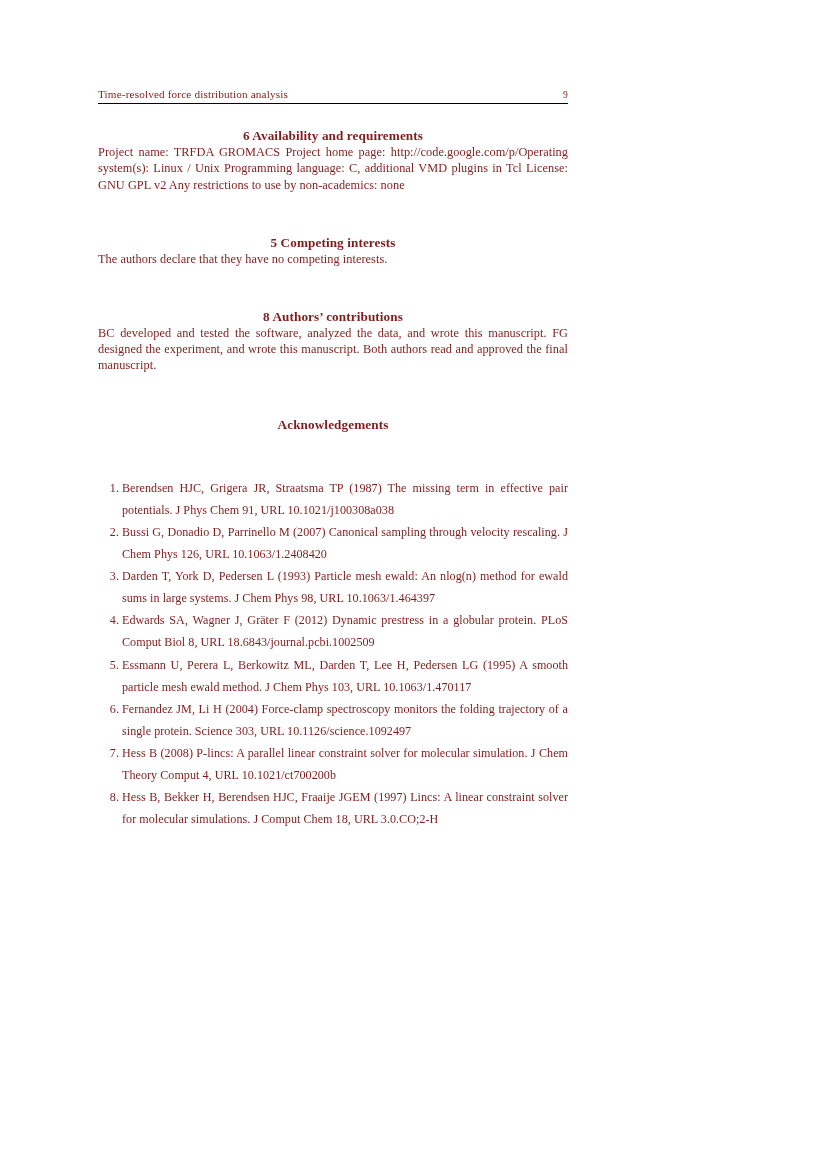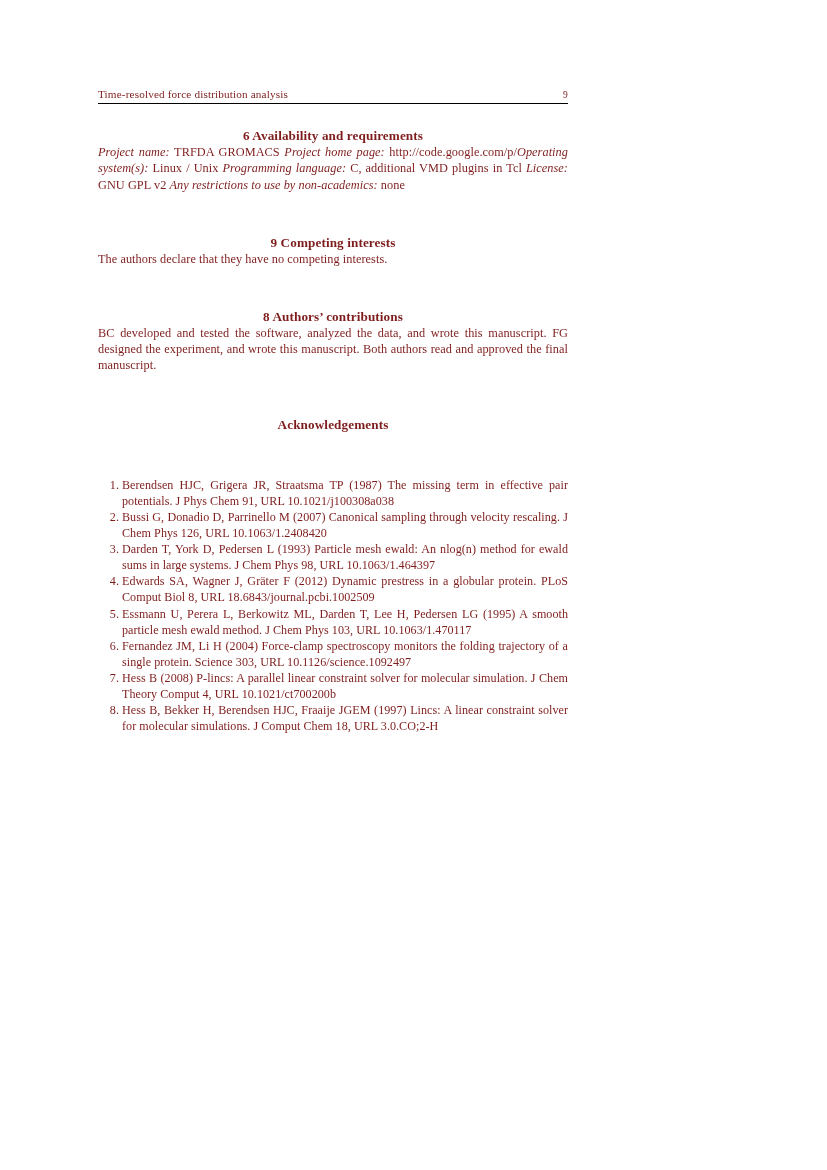--- a/index.html
+++ b/index.html
@@ -56,35 +56,35 @@
   
   p.body {
     font-size: 12.3px;
     line-height: 16.4px;
     margin: 0;
     text-align: justify;
     text-justify: inter-word;
     letter-spacing: 0.05px;
   }
   .p-after-head { margin-top: 17px; }
-  .it { font-style: italic; }
+  .it { }
 
   
   ol.refs {
     margin: 14px 0 0 0;
     padding: 0;
     list-style: none;
     counter-reset: refnum;
   }
   ol.refs > li {
     position: relative;
     counter-increment: refnum;
     padding-left: 24px;
     font-size: 12.1px;
-    line-height: 16px;
+    line-height: 22px;
     text-align: justify;
     text-justify: inter-word;
     margin-bottom: 0.2px;
     letter-spacing: 0.04px;
   }
   ol.refs > li::before {
     content: counter(refnum) ".";
     position: absolute;
     left: 5px;
     top: 0;
@@ -105,21 +105,21 @@
       <span class="runhead-page">9</span>
     </div>
     <div class="runhead-rule"></div>
 
     <div class="sec6-wrap">
       <h2 class="section">6 Availability and requirements</h2>
       <p class="body p-after-head"><span class="it">Project name:</span> <span>TRFDA GROMACS</span> <span class="it">Project home page:</span> <span>http://code.google.com/p/</span><span class="it">Operating system(s):</span> <span>Linux / Unix</span> <span class="it">Programming language:</span> <span>C, additional VMD plugins in Tcl</span> <span class="it">License:</span> <span>GNU GPL v2</span> <span class="it">Any restrictions to use by non-academics:</span> <span>none</span></p>
     </div>
 
     <div class="sec7-wrap">
-      <h2 class="section">9 Competing interests</h2>
+      <h2 class="section">5 Competing interests</h2>
       <p class="body p-after-head">The authors declare that they have no competing interests.</p>
     </div>
 
     <div class="sec8-wrap">
       <h2 class="section">8 Authors’ contributions</h2>
       <p class="body p-after-head">BC developed and tested the software, analyzed the data, and wrote this manuscript. FG designed the experiment, and wrote this manuscript. Both authors read and approved the final manuscript.</p>
     </div>
 
     <div class="ack-wrap">
       <h2 class="section">Acknowledgements</h2>

